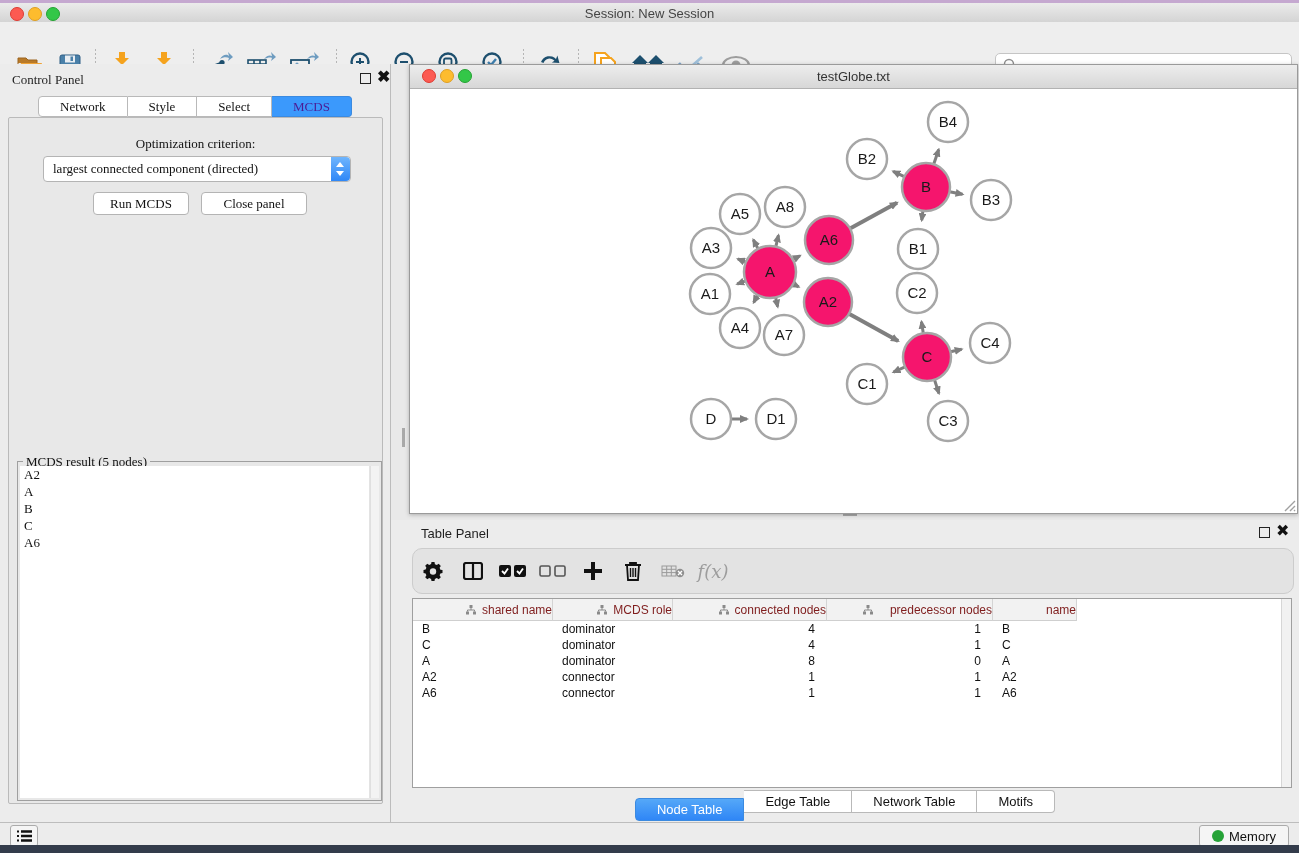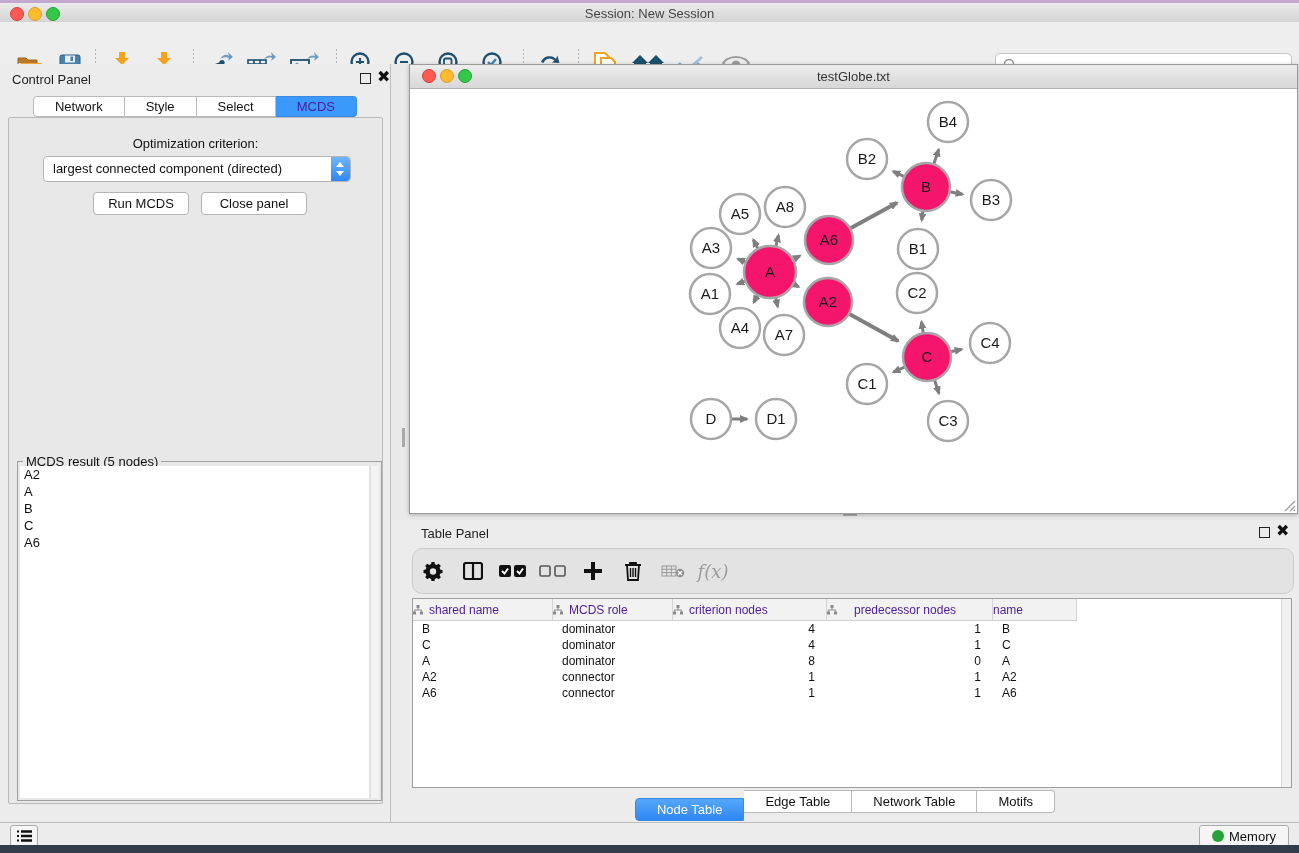--- a/index.html
+++ b/index.html
@@ -20,21 +20,21 @@
   .tbi{position:absolute;top:27px;width:36px;height:32px;display:flex;align-items:center;justify-content:center;}
   .tbsep{position:absolute;top:27px;width:1px;height:30px;
     background-image:linear-gradient(#b5b5b5 50%,transparent 50%);background-size:1px 4px;}
   .searchbox{position:absolute;left:995px;top:31px;width:295px;height:23px;background:#fff;
     border:1px solid #c5c5c5;border-radius:5px;}
   .searchbox input{position:absolute;left:26px;top:1px;width:260px;height:19px;border:none;outline:none;
     font-size:13px;background:transparent;}
   .searchbox svg{position:absolute;left:7px;top:4px;}
   
   .control-panel{position:absolute;left:0;top:64px;width:390px;height:758px;background:#ececec;
-    border-right:1px solid #bcbcbc;}
+    border-right:1px solid #bcbcbc;font-family:Liberation Serif, serif;}
   .panel-header{position:relative;height:30px;}
   .panel-title{position:absolute;left:12px;top:8px;font-size:13px;color:#1f1f1f;}
   .float-icon{position:absolute;top:9px;width:9px;height:9px;border:1.5px solid #222;}
   .close-icon{position:absolute;top:4px;font-size:16px;font-weight:bold;color:#111;line-height:18px;}
   .cp-tabs{position:absolute;left:0;top:32px;width:100%;display:flex;justify-content:center;}
   .seg-btn{height:19px;line-height:19px;padding:0 21px;font-size:13px;background:#fff;
     border:1px solid #b9b9b9;border-left:none;color:#111;text-align:center;}
   .seg-btn:first-child{border-left:1px solid #b9b9b9;border-radius:4px 0 0 4px;}
   .seg-btn:last-child{border-radius:0 4px 4px 0;}
   .seg-btn.active{background:#3b99fc;border-color:#3b8ae0;color:#4c1d95;}
@@ -71,22 +71,22 @@
   .nub-h{position:absolute;left:452px;top:449px;width:14px;height:3px;background:#a9a9a9;}
   
   .table-panel{position:absolute;left:391px;top:520px;width:908px;height:302px;background:#ececec;}
   .tp-toolbar{position:absolute;left:21px;top:28px;width:880px;height:44px;background:#e3e3e3;
     border:1px solid #cccccc;border-radius:10px;display:flex;align-items:center;gap:0;}
   .tpi{width:40px;display:flex;justify-content:center;align-items:center;}
   .fx-label{font-family:"DejaVu Serif",serif;font-style:italic;font-size:18px;color:#9d9d9d;}
   .node-table{position:absolute;left:21px;top:78px;width:878px;height:188px;background:#fff;
     border:1px solid #9f9f9f;overflow:hidden;}
   .nt-header{position:absolute;left:0;top:0;height:22px;display:flex;background:#f2f2f2;}
-  .nt-hcell{height:22px;display:flex;align-items:center;justify-content:flex-start;gap:6px;
-    font-size:12px;color:#4c1d95;border-right:1px solid #d4d4d4;border-bottom:1px solid #cfcfcf;box-sizing:border-box;}
+  .nt-hcell{height:22px;display:flex;align-items:center;justify-content:flex-end;gap:6px;
+    font-size:12px;color:#7f1d1d;border-right:1px solid #d4d4d4;border-bottom:1px solid #cfcfcf;box-sizing:border-box;}
   .nt-body{position:absolute;left:0;top:22px;}
   .nt-row{display:flex;height:16px;line-height:16px;}
   .nt-cell{font-size:12px;color:#111;box-sizing:border-box;white-space:nowrap;}
   .nt-cell.num{text-align:right;padding-right:12px;}
   .nt-cell.txt{padding-left:9px;}
   .nt-scrollbar{position:absolute;right:0;top:0;bottom:0;width:9px;background:#f1f1f1;border-left:1px solid #d6d6d6;}
   .tp-tabs{position:absolute;left:0;top:270px;width:100%;display:flex;justify-content:center;}
   .tp-tabs .seg-btn{height:21px;line-height:21px;}
   .tp-tabs .seg-btn.active{background:linear-gradient(#55a8f8,#2f86f6);color:#fff;margin-top:8px;}
   
@@ -454,21 +454,21 @@
           </svg>
           <span>MCDS role</span>
         </div>
         <div class="nt-hcell" style="width: 154px;">
           <svg width="10" height="10" viewBox="0 0 10 10">
             <rect x="3.5" y="0" width="3" height="3" fill="#8a8a8a"></rect>
             <rect x="0" y="6.5" width="3" height="3" fill="#8a8a8a"></rect>
             <rect x="7" y="6.5" width="3" height="3" fill="#8a8a8a"></rect>
             <path d="M5 3v2M1.5 6.5V5h7v1.5" stroke="#8a8a8a" fill="none"></path>
           </svg>
-          <span>criterion nodes</span>
+          <span>connected nodes</span>
         </div>
         <div class="nt-hcell" style="width: 166px; gap: 17px;">
           <svg width="10" height="10" viewBox="0 0 10 10">
             <rect x="3.5" y="0" width="3" height="3" fill="#8a8a8a"></rect>
             <rect x="0" y="6.5" width="3" height="3" fill="#8a8a8a"></rect>
             <rect x="7" y="6.5" width="3" height="3" fill="#8a8a8a"></rect>
             <path d="M5 3v2M1.5 6.5V5h7v1.5" stroke="#8a8a8a" fill="none"></path>
           </svg>
           <span>predecessor nodes</span>
         </div>

